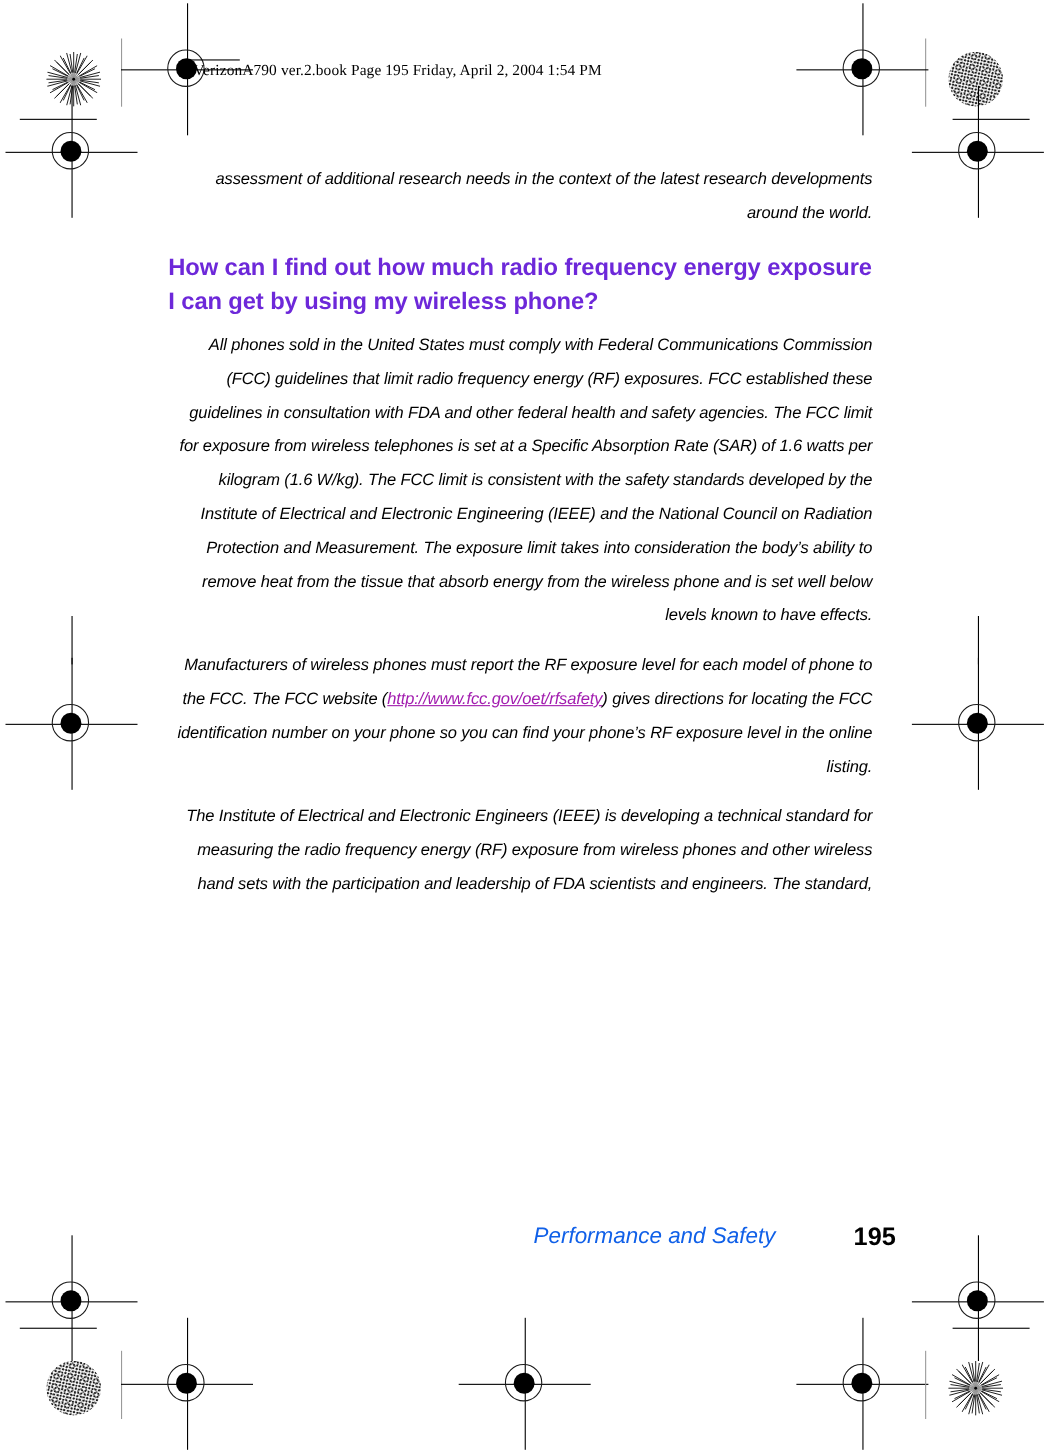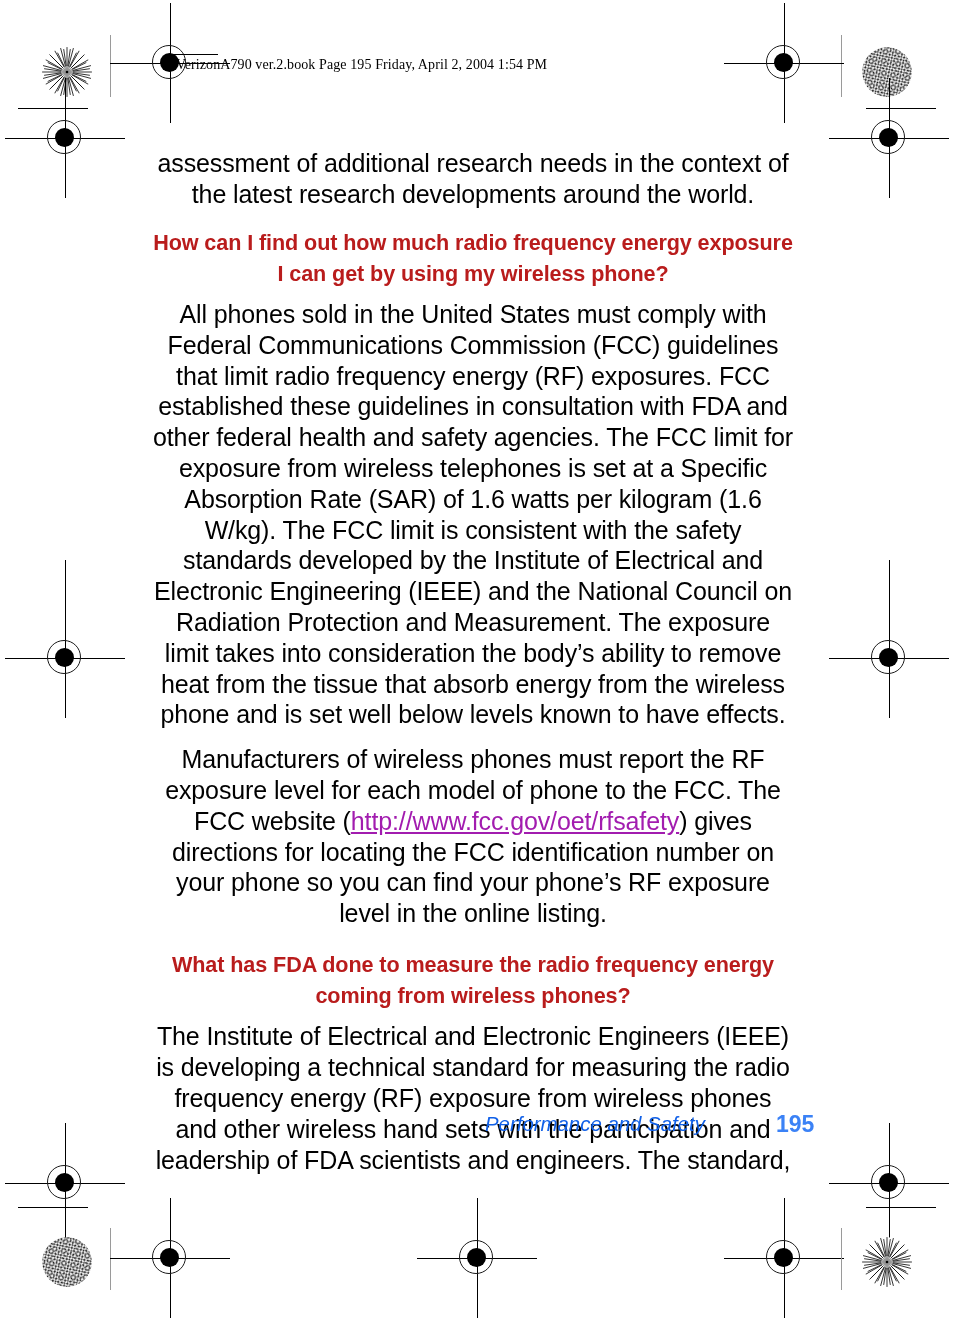--- a/index.html
+++ b/index.html
@@ -111,36 +111,36 @@
 
   .content {
     position: absolute;
     left: 153px;
     top: 148px;
     width: 640px;
   }
 
   p.body {
     margin: 0 0 14px 0;
-    font-size: 25px;
+    font-size: 15px;
     line-height: 30.8px;
     color: #000;
-    text-align: center;
+    text-align: right;
     letter-spacing: -0.12px;
+    font-style: italic;
   }
   p.body.tight { margin-bottom: 13px; }
 
   h2.qhead {
     margin: 0 0 10px 0;
     font-size: 21.6px;
     line-height: 31.2px;
     font-weight: bold;
-    color: #b91c1c;
+    color: #6d28d9;
     letter-spacing: -0.1px;
-    text-align: center;
   }
   h2.qhead.first { margin-top: 17px; }
   h2.qhead.second { margin-top: 20px; }
 
   a.urllink {
     color: #a21caf;
     text-decoration: underline;
   }
 
   .footer {
@@ -160,21 +160,21 @@
     font-weight: normal;
     color: #1060E8;
     white-space: nowrap;
   }
   .footer .pageno {
     position: absolute;
     left: 740px;
     top: -2px;
     font-size: 23px;
     font-weight: bold;
-    color: #3b82f6;
+    color: #000000;
     white-space: nowrap;
   }
 </style>
 </head>
 <body>
 
 <div class="marks-layer">
 
   <div class="starburst" style="left:42px; top:47px;">
     <svg width="50" height="50" viewBox="0 0 50 50">
@@ -463,21 +463,20 @@
 <main class="content">
 
   <p class="body tight">assessment of additional research needs in the context of the latest research developments around the world.</p>
 
   <h2 class="qhead first">How can I find out how much radio frequency energy exposure I can get by using my wireless phone?</h2>
 
   <p class="body">All phones sold in the United States must comply with Federal Communications Commission (FCC) guidelines that limit radio frequency energy (RF) exposures. FCC established these guidelines in consultation with FDA and other federal health and safety agencies. The FCC limit for exposure from wireless telephones is set at a Specific Absorption Rate (SAR) of 1.6 watts per kilogram (1.6 W/kg). The FCC limit is consistent with the safety standards developed by the Institute of Electrical and Electronic Engineering (IEEE) and the National Council on Radiation Protection and Measurement. The exposure limit takes into consideration the body’s ability to remove heat from the tissue that absorb energy from the wireless phone and is set well below levels known to have effects.</p>
 
   <p class="body"><span>Manufacturers of wireless phones must report the RF exposure level for each model of phone to the FCC. The FCC website (</span><a class="urllink" href="#">http://www.fcc.gov/oet/rfsafety</a><span>) gives directions for locating the FCC identification number on your phone so you can find your phone’s RF exposure level in the online listing.</span></p>
 
-  <h2 class="qhead second">What has FDA done to measure the radio frequency energy coming from wireless phones?</h2>
 
   <p class="body">The Institute of Electrical and Electronic Engineers (IEEE) is developing a technical standard for measuring the radio frequency energy (RF) exposure from wireless phones and other wireless hand sets with the participation and leadership of FDA scientists and engineers. The standard,</p>
 </main>
 
 <div class="footer">
   <span class="chapter">Performance and Safety</span>
   <span class="pageno">195</span>
 </div>
 
 </body></html>

